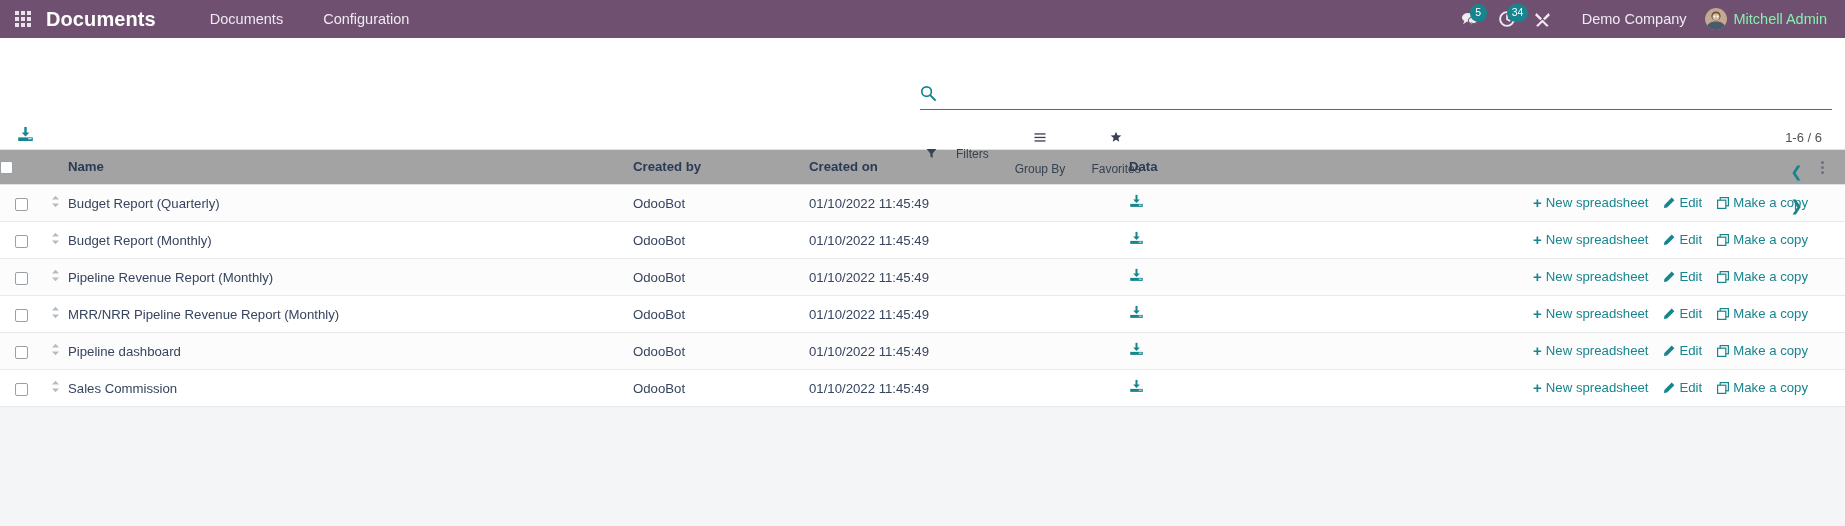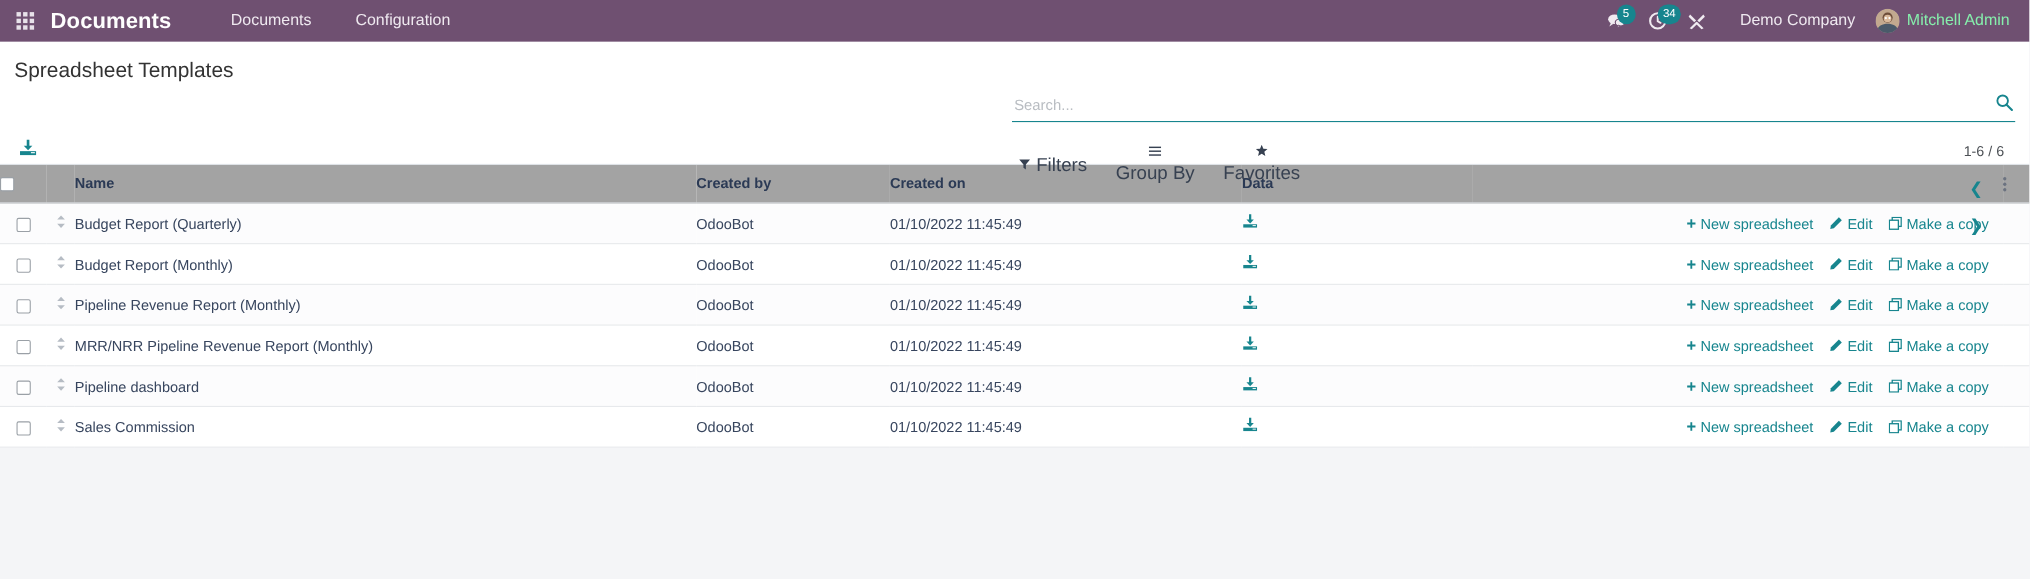--- a/index.html
+++ b/index.html
@@ -140,24 +140,24 @@
   .search-input::placeholder { color: #b9bdc2; }
   .search-magnifier { color: #17858e; padding-right: 2px; line-height: 1; }
 
   .filter-row {
     position: absolute;
     left: 926px; top: 93px;
     display: flex; align-items: center;
     gap: 0;
   }
   .filter-btn {
-    font-size: 17px;
+    font-size: 12px;
     color: #374151;
     display: flex; align-items: center;
-    gap: 5px;
+    gap: 19px;
     padding: 0 13px 0 0;
     cursor: pointer;
     white-space: nowrap;
   }
   .filter-btn:not(:first-child) { padding-left: 13px; flex-direction: column; }
 
   .pager {
     position: absolute;
     right: 13px; top: 92px;
     display: flex; align-items: flex-start;
@@ -308,33 +308,31 @@
           <circle cx="12.7" cy="8.4" r="1" fill="#fff"></circle>
         </svg>
       </span>
       <span class="username">Mitchell Admin</span>
     </div>
   </div>
 </div>
 
 <div class="control-panel">
 
-  <div class="page-title">Spreadsheet Templates</div>
 
   <div class="upload-btn">
     <svg width="17" height="17" viewBox="0 0 17 17">
       <path d="M8.5 1 L8.5 8.6" stroke="#17858e" stroke-width="2.4" stroke-linecap="butt"></path>
       <path d="M4.6 6.6 L8.5 10.6 L12.4 6.6 Z" fill="#17858e"></path>
       <rect x="1.2" y="11.4" width="14.6" height="3.6" fill="#17858e"></rect>
       <rect x="11.1" y="12.3" width="3.6" height="1" fill="#ffffff"></rect>
     </svg>
   </div>
 
   <div class="searchview">
-    <input class="search-input" type="text" placeholder="Search..." style="">
     <span class="search-magnifier">
       <svg width="16" height="16" viewBox="0 0 16 16">
         <circle cx="6.6" cy="6.6" r="4.8" fill="none" stroke="#17858e" stroke-width="1.7"></circle>
         <path d="M10.2 10.2 L15 15" stroke="#17858e" stroke-width="1.9" stroke-linecap="round"></path>
       </svg>
     </span>
   </div>
 
   <div class="filter-row">
     <div class="filter-btn">

